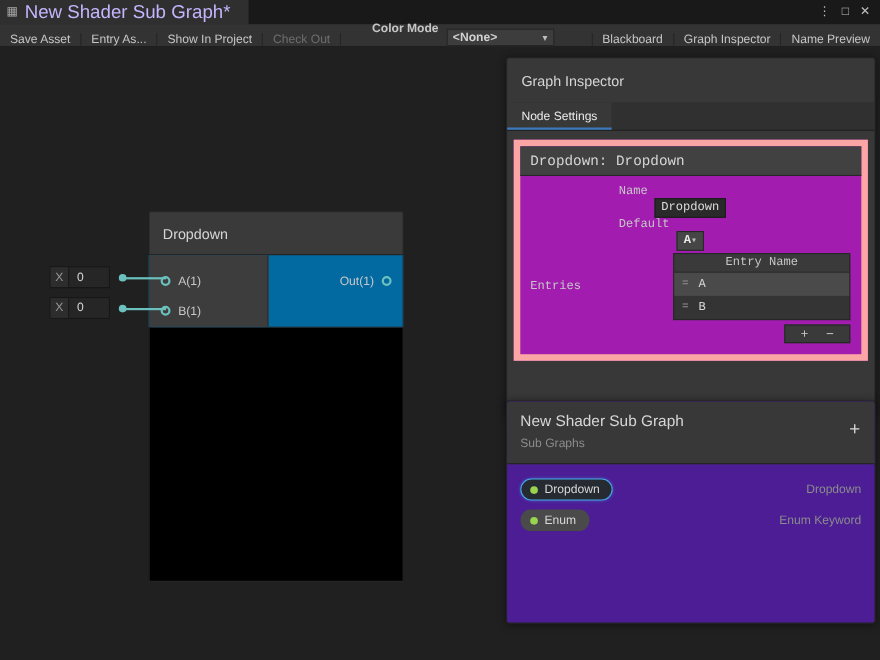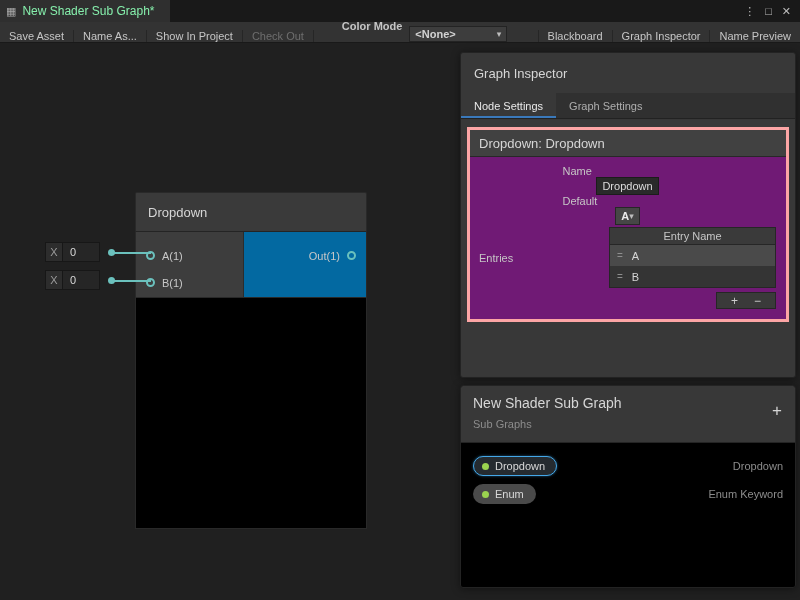--- a/index.html
+++ b/index.html
@@ -7,21 +7,21 @@
   body {
     font-family:"Liberation Sans","DejaVu Sans",sans-serif;
     background:#202020; position:relative; color:#c8c8c8;
     -webkit-font-smoothing:antialiased;
   }
 
   
   .titlebar { position:absolute; top:0; left:0; width:800px; height:22px; background:#191919; display:flex; align-items:stretch; z-index:5; }
   .wtab { display:flex; align-items:center; gap:6px; background:#2f2f2f; padding:0 16px 0 6px; }
   .wtab-icon { font-size:11px; color:#a8a8a8; line-height:1; }
-  .wtab-title { font-size:12px; color:#86efac; white-space:nowrap; }
+  .wtab-title { font-size:17px; color:#c4b5fd; white-space:nowrap; }
   .win-controls { margin-left:auto; display:flex; align-items:center; gap:10px; padding-right:9px; }
   .win-btn { font-size:11px; color:#bdbdbd; line-height:1; cursor:default; }
 
   
   .toolbar { position:absolute; top:22px; left:0; width:800px; height:21px; background:#333333; border-bottom:1px solid #191919; display:flex; align-items:flex-end; font-size:11px; color:#c6c6c6; z-index:5; }
   .tb-btn { padding:0 9px; display:flex; align-items:center; border-right:1px solid #262626; white-space:nowrap; }
   .tb-btn.disabled { color:#6e6e6e; }
   .colormode { display:flex; align-items:center; gap:7px; margin-left:28px;font-weight:bold; }
   .cm-dropdown { width:98px; height:16px; background:#3d3d3d; border:1px solid #232323; display:flex; align-items:center; justify-content:space-between; padding:0 5px; color:#d2d2d2;margin-top:16px; }
   .dd-arrow { font-size:9px; color:#bdbdbd; }
@@ -52,40 +52,40 @@
   
   .panel { position:absolute; background:#383838; border:1px solid #232323; border-radius:3px; overflow:hidden; box-shadow:0 1px 8px rgba(0,0,0,0.45); z-index:2; }
 
   
   .inspector { left:460px; top:52px; width:336px; height:326px; }
   .insp-header { height:40px; display:flex; align-items:center; padding-left:13px; font-size:13px; color:#d6d6d6; }
   .insp-tabs { height:26px; display:flex; background:#303030; border-bottom:1px solid #222222; }
   .insp-tab { padding:0 13px; display:flex; align-items:center; font-size:11px; color:#aeaeae; }
   .insp-tab.active { color:#e9e9e9; background:#383838; box-shadow:inset 0 -2px 0 #3a79bb; }
   .insp-content { padding:8px 6px; }
-  .section { border:3px solid #fca5a5; background:#701a75; }
+  .section { border:6px solid #fca5a5; background:#a21caf;font-family:Liberation Mono, monospace; }
   .section-header { height:27px; background:#414141; border-bottom:1px solid #282828; display:flex; align-items:center; padding-left:9px; font-size:13px; color:#d6d6d6; }
   .section-body { padding:8px 0 10px 0; }
   .prop-row { display:flex; align-items:center; min-height:24px; padding:0 10px 0 9px;flex-direction:column; }
   .prop-label { width:130px; flex-shrink:0; font-size:11px; color:#c6c6c6; }
   .prop-field { flex:1; min-width:0; }
   .text-field { height:18px; background:#2a2a2a; border:1px solid #1c1c1c; color:#dcdcdc; font-size:11px; line-height:16px; padding:0 5px; }
   .popup-field { height:18px; background:#464646; border:1px solid #272727; color:#eaeaea; font-size:11px; font-weight:bold; display:flex; align-items:center; justify-content:space-between; padding:0 5px; }
   .entries-block { display:flex; align-items:center; padding:2px 10px 0 9px; }
   .list-header { height:18px; background:#3a3a3a; border:1px solid #262626; display:flex; align-items:center; justify-content:center; font-size:11px; color:#c6c6c6; }
   .list-body { border:1px solid #262626; border-top:none; background:#343434; }
   .list-item { height:21px; display:flex; align-items:center; gap:9px; padding-left:7px; font-size:11px; color:#d6d6d6; }
   .list-item.selected { background:#4a4a4a; }
   .drag-handle { color:#8e8e8e; font-size:10px; line-height:1; }
   .list-footer { display:flex; justify-content:flex-end; padding:4px 10px 0 0; }
   .footer-btns { width:60px; height:17px; background:#3a3a3a; border:1px solid #262626; display:flex; align-items:center; justify-content:center; gap:16px; }
   .mini-btn { font-size:12px; color:#cccccc; line-height:1; }
 
   
-  .blackboard { left:460px; top:385px; width:336px; height:203px; background:#000000; }
+  .blackboard { left:460px; top:364px; width:336px; height:203px; background:#4c1d95; }
   .bb-header { background:#383838; border-bottom:1px solid #242424; padding:9px 12px 12px 12px; position:relative; }
   .bb-title { font-size:14px; color:#d6d6d6; }
   .bb-sub { font-size:11px; color:#8c8c8c; margin-top:7px; }
   .bb-add { position:absolute; right:13px; top:16px; font-size:17px; color:#d6d6d6; line-height:1; }
   .bb-body { padding-top:9px; }
   .bb-row { display:flex; align-items:center; height:28px; padding:0 12px; }
   .pill { display:inline-flex; align-items:center; gap:6px; height:20px; padding:0 11px 0 8px; border-radius:11px; font-size:11px; color:#d8d8d8; border:1px solid transparent; }
   .pill.selected { background:#252b30; border:1px solid #44a7e8; box-shadow:0 0 3px rgba(68,167,232,0.5); }
   .pill.normal { background:#4a4a4a; }
   .pill-dot { width:7px; height:7px; border-radius:50%; background:#9ad34f; flex-shrink:0; }
@@ -103,21 +103,21 @@
   </div>
   <div class="win-controls">
     <span class="win-btn">⋮</span>
     <span class="win-btn">□</span>
     <span class="win-btn">✕</span>
   </div>
 </div>
 
 <div class="toolbar">
   <div class="tb-btn">Save Asset</div>
-  <div class="tb-btn">Name As...</div>
+  <div class="tb-btn">Entry As...</div>
   <div class="tb-btn">Show In Project</div>
   <div class="tb-btn disabled">Check Out</div>
   <div class="colormode">
     <span>Color Mode</span>
     <div class="cm-dropdown">
       <span>&lt;None&gt;</span>
       <span class="dd-arrow">▾</span>
     </div>
   </div>
   <div class="tb-right">
@@ -165,21 +165,20 @@
 </div>
 <div class="edge-dot" style="left:108px; top:277px;"></div>
 <div class="edge" style="left:112px; top:280px; width:39px;"></div>
 
 <div class="panel inspector">
   <div class="insp-header">
     <span>Graph Inspector</span>
   </div>
   <div class="insp-tabs">
     <div class="insp-tab active">Node Settings</div>
-    <div class="insp-tab">Graph Settings</div>
   </div>
   <div class="insp-content">
     <div class="section">
       <div class="section-header">
         <span>Dropdown: Dropdown</span>
       </div>
       <div class="section-body">
         <div class="prop-row">
           <span class="prop-label">Name</span>
           <div class="prop-field">

